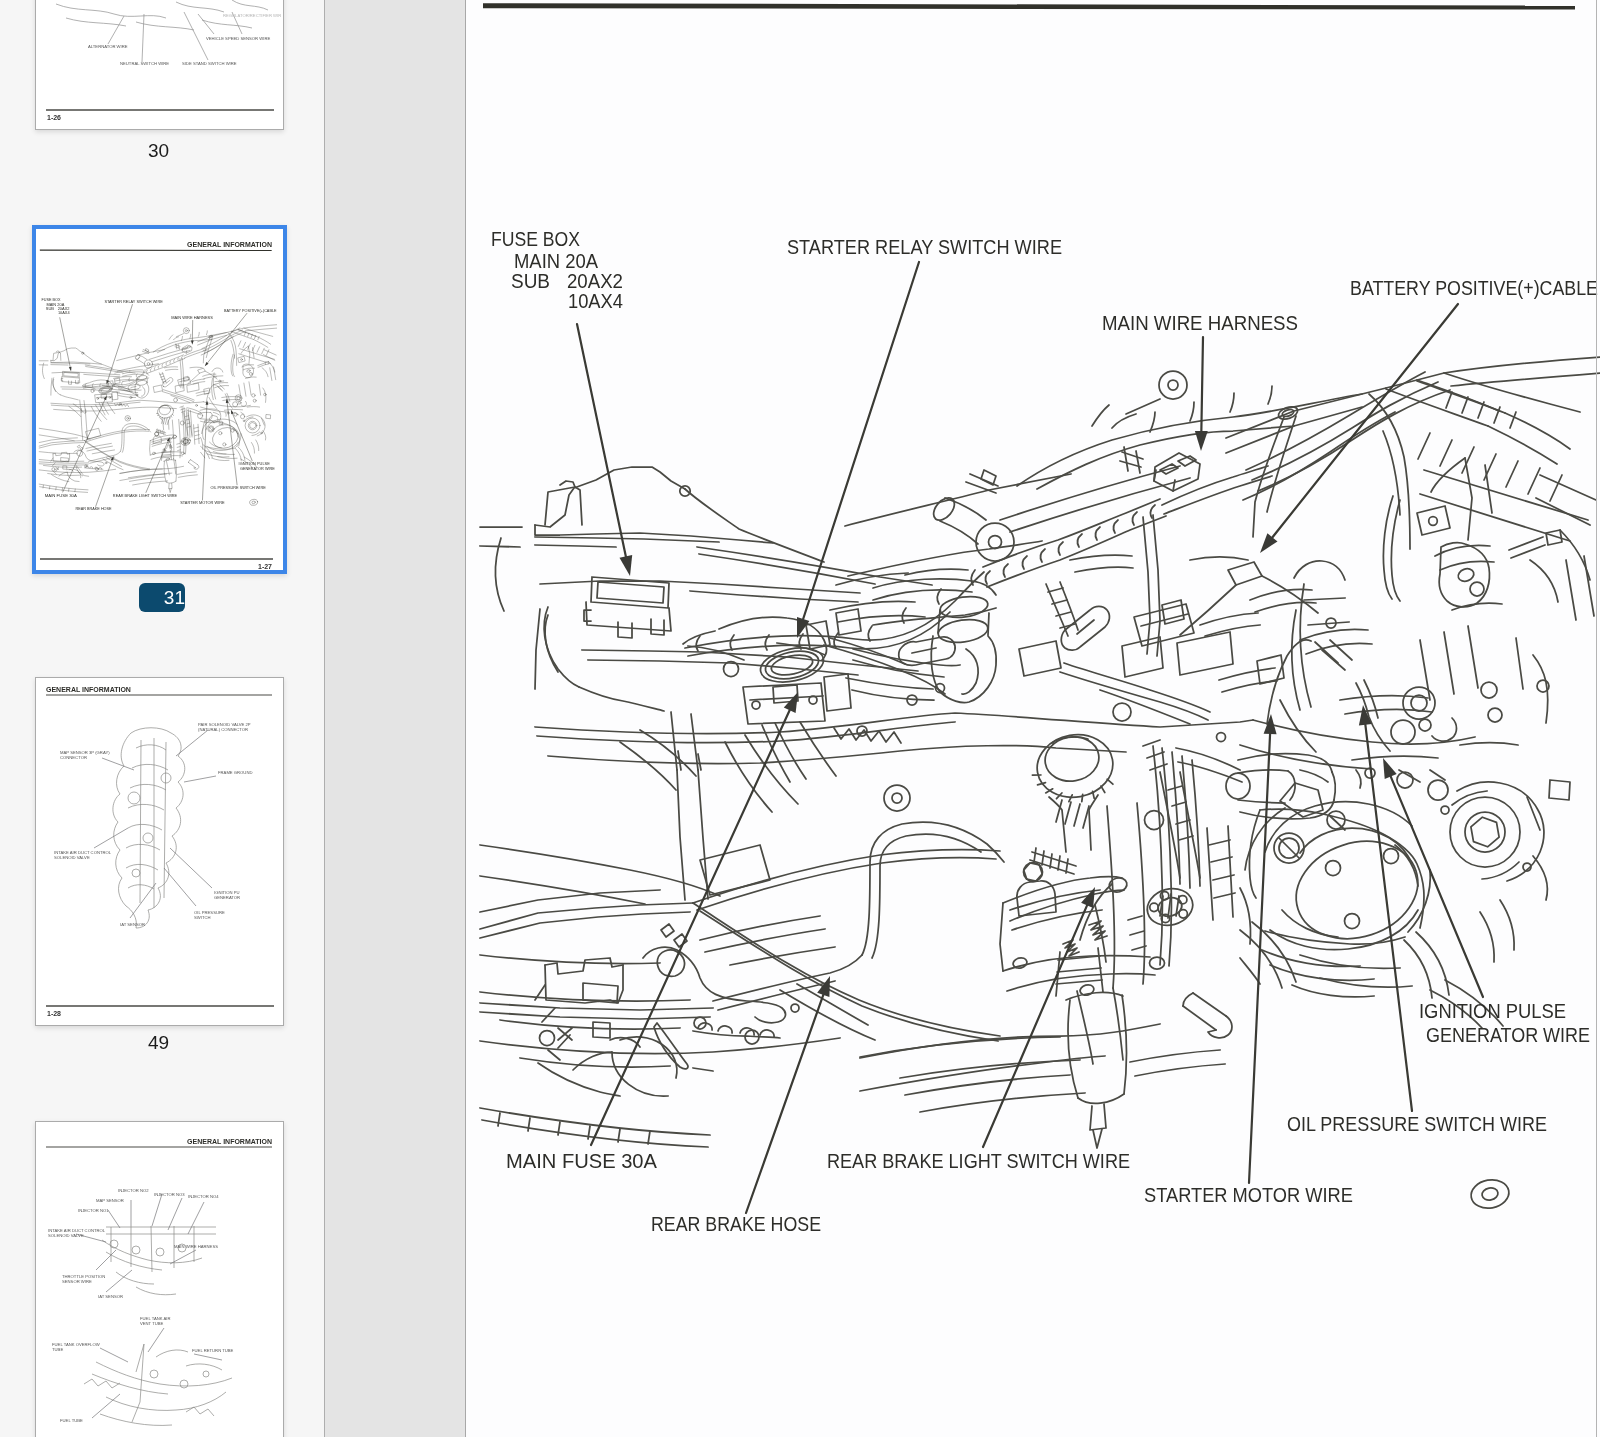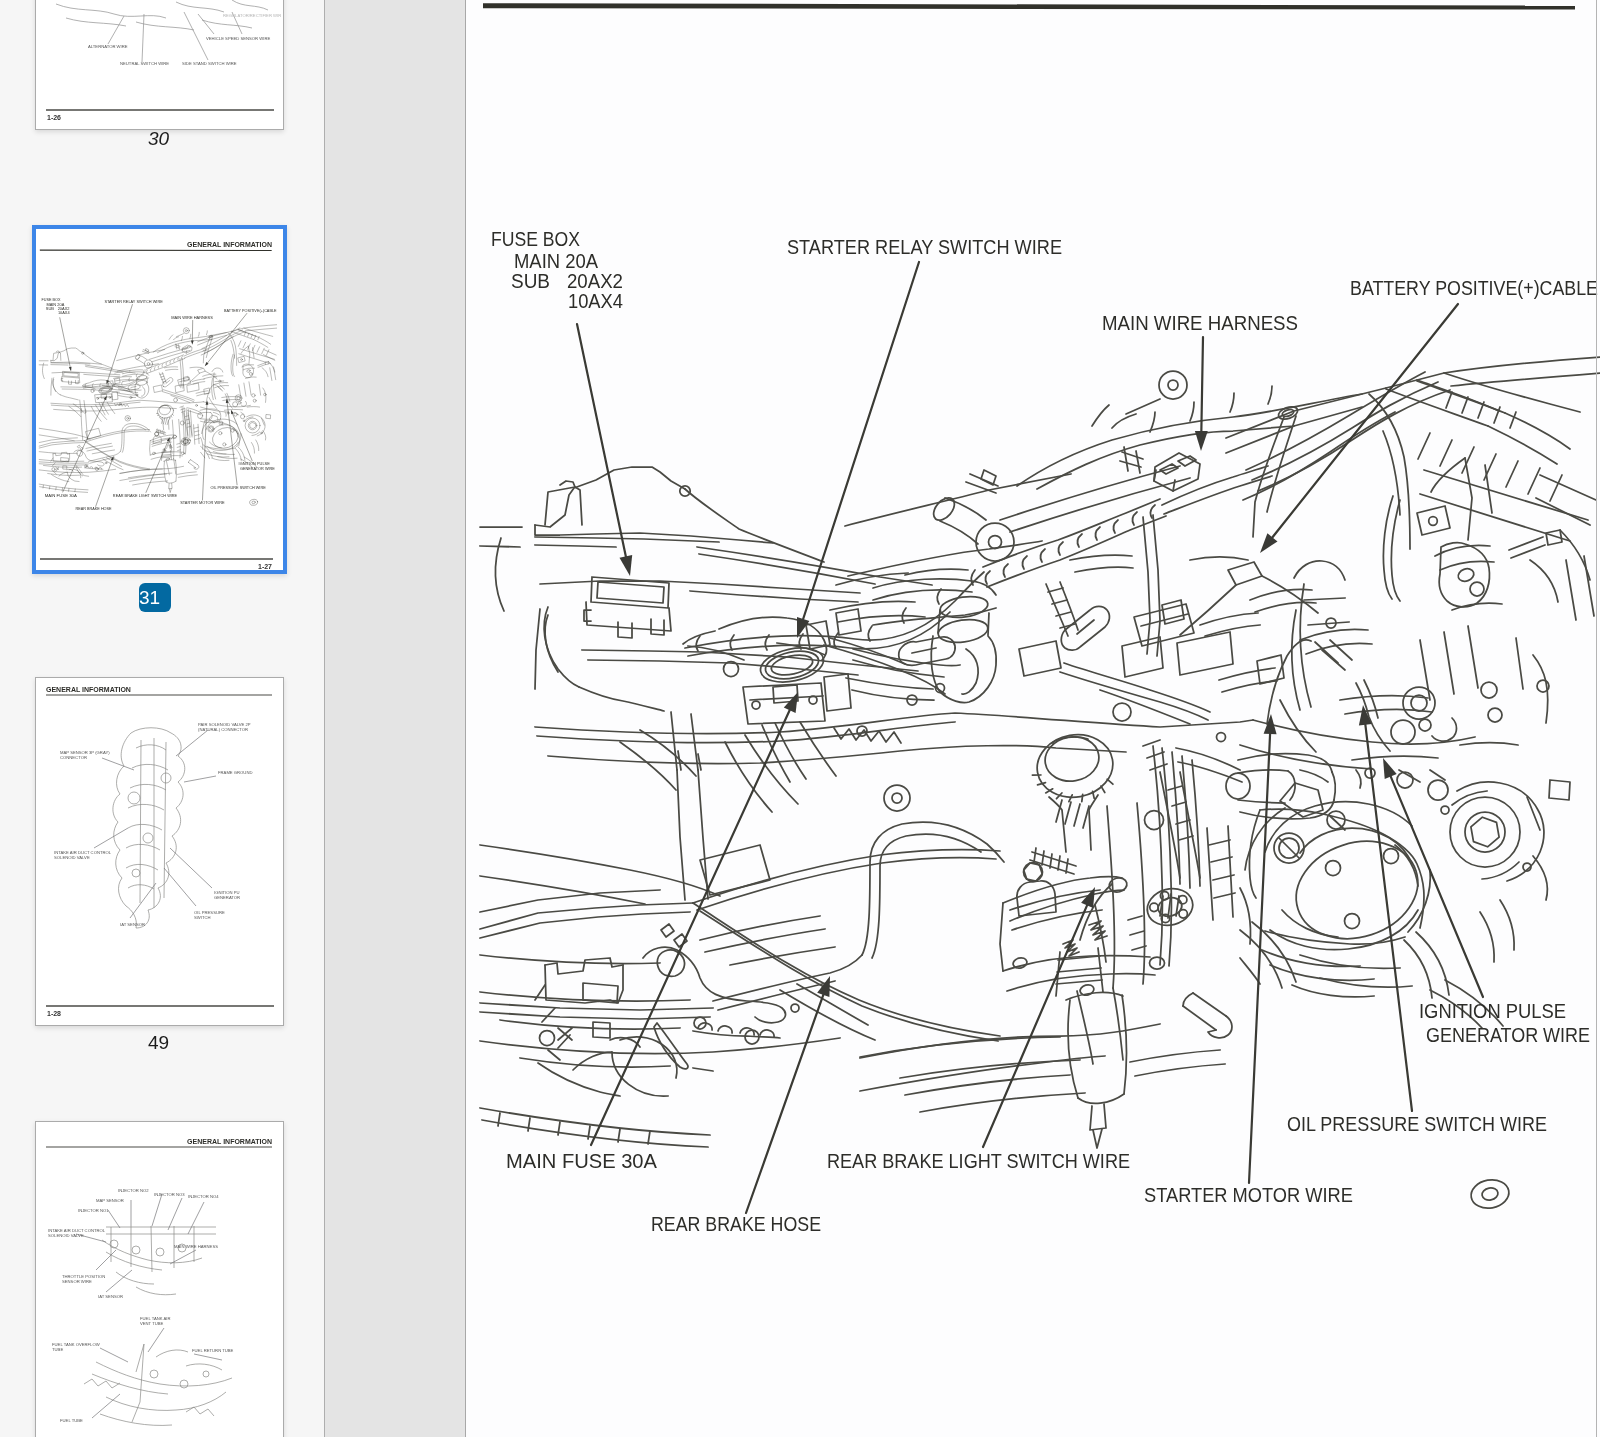--- a/index.html
+++ b/index.html
@@ -1,20 +1,20 @@
 <!DOCTYPE html>
 <html><head><meta charset="utf-8">
 <style>
 html,body{margin:0;padding:0;width:1600px;height:1437px;overflow:hidden;background:#f6f6f6;font-family:"Liberation Sans",sans-serif;}
 .band{position:absolute;left:324px;top:0;width:141px;height:1437px;background:#e4e4e4;border-left:1px solid #aeaeae;}
 .page{position:absolute;left:465px;top:0;width:1135px;height:1437px;background:#fdfdfe;border-left:1px solid #a8a8a8;}
 .thumb{position:absolute;left:35px;width:247px;background:#fff;border:1px solid #ababab;box-shadow:0 2px 5px rgba(0,0,0,0.12);}
 .tlabel{position:absolute;width:247px;left:35px;text-align:center;font-size:19px;color:#1c1c1c;}
 .sel{border:4px solid #3d86e8 !important;left:32px !important;}
-.badge{position:absolute;left:139px;width:32px;height:29px;background:#0369a1;border-radius:6px;color:#fff;font-size:19px;text-align:left;line-height:29px;}
+.badge{position:absolute;left:139px;width:46px;height:29px;background:#0c4a6e;border-radius:6px;color:#fff;font-size:19px;text-align:right;line-height:29px;}
 .rightline{position:absolute;left:1596px;top:0;width:1px;height:1437px;background:#b4b4b4;}
 </style></head><body>
 <div class="band"></div>
 <div class="page"></div>
 <svg style="position:absolute;left:465px;top:0;" width="1135" height="1437" viewBox="465 0 1135 1437">
     <g id="art" fill="none" stroke="#4a4a44" stroke-width="1.75" stroke-linecap="round" stroke-linejoin="round">
 <path d="M483,3.2 L1575,5.6 L1575,9.6 L483,8.2 Z" fill="#31312b" stroke="none"></path>
 <path d="M535,525 L550,527 L565,515 L569,495 L574,488 L596,480 L614,470 L632,467 L652,467 L660,472 L671,481 L685,489"></path>
 <path d="M685,489 C698,501 719,515 739,529 C758,537 790,549 824,562"></path>
 <path d="M535,525 L535,535 L560,535 L596,534 L640,533 L691,536 L739,540 L773,543"></path>
@@ -524,21 +524,21 @@
       <g font-size="4.2" fill="#555">
         <text x="52" y="266">ALTERNATOR  WIRE</text>
         <text x="84" y="283">NEUTRAL SWITCH WIRE</text>
         <text x="146" y="283">SIDE STAND SWITCH WIRE</text>
         <text x="170" y="258">VEHICLE SPEED SENSOR WIRE</text>
       </g>
       <text x="187" y="235" font-size="4.2" fill="#b5b5b5">REGULATOR/RECTIFIER WIRE</text>
       <path d="M10,328 L238,328" stroke="#4a4a46" stroke-width="1.6"></path>
       <text x="11" y="338" font-size="7" font-weight="bold" fill="#333">1-26</text>
     </svg></div>
-<div class="tlabel" style="top:128px;font-style:italic;">30</div>
+<div class="tlabel" style="top:140px;">30</div>
 <div class="thumb sel" style="top:225px;height:341px;"><svg width="241" height="341" viewBox="0 0 241 341">
       <text x="236" y="18" font-size="7" font-weight="bold" fill="#2d2d29" text-anchor="end">GENERAL INFORMATION</text>
       <g transform="translate(-98.7,19.9) scale(0.2123)">
         <use href="#art"></use>
       </g>
       <path d="M4,330 L237,330" stroke="#4a4a46" stroke-width="1.6"></path>
       <text x="236" y="340" font-size="7" font-weight="bold" fill="#333" text-anchor="end">1-27</text>
     </svg></div>
 <div class="badge" style="top:583px;">31</div>
 <div class="thumb" style="top:677px;height:347px;"><svg width="245" height="345" viewBox="0 0 245 345">

